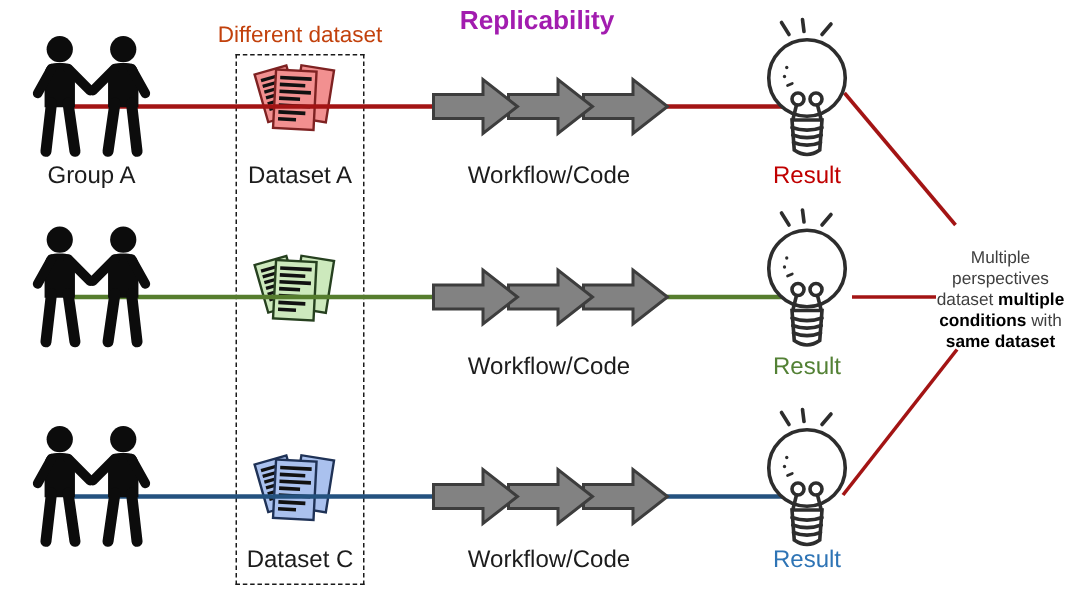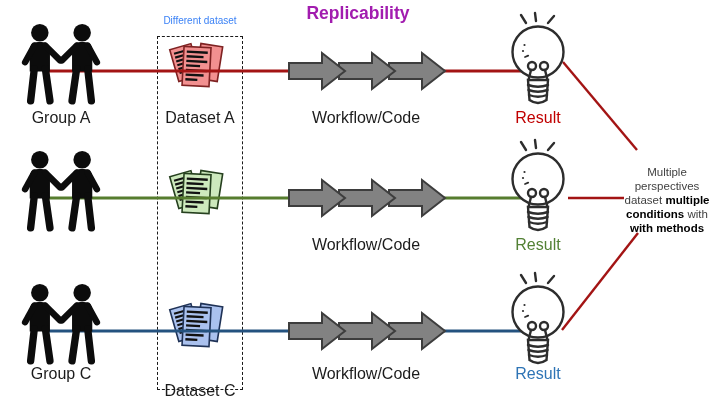--- a/index.html
+++ b/index.html
@@ -1,21 +1,21 @@
 <!DOCTYPE html>
 <html><head>
 <meta charset="utf-8">
 <style>
   html,body{margin:0;padding:0;background:#fff;}
   #stage{position:relative;width:720px;height:405px;background:#ffffff;overflow:hidden;
          font-family:"Liberation Sans", sans-serif;}
   .label{position:absolute;height:20px;text-align:center;font-size:16px;color:#1c1c1c;
          letter-spacing:0px;white-space:nowrap;}
   .title{position:absolute;text-align:center;font-size:17.5px;font-weight:700;color:#a21caf;}
-  .small-label{position:absolute;text-align:center;font-size:10px;color:#3b82f6;white-space:nowrap;}
+  .small-label{position:absolute;text-align:center;font-size:15px;color:#c2410c;white-space:nowrap;}
   .dashed-box{position:absolute;border:1.5px dashed #1a1a1a;box-sizing:border-box;background:transparent;}
   .note{position:absolute;left:610px;top:165px;width:114px;text-align:center;
         font-size:11.5px;line-height:14px;color:#3f3f3f;}
   .note span{white-space:pre;}
   .note b{color:#000;font-weight:700;white-space:pre;}
   svg.icon{position:absolute;overflow:visible;}
   svg.lines{position:absolute;left:0;top:0;pointer-events:none;}
 </style>
 </head>
 <body>
@@ -150,26 +150,25 @@
     </svg>
 
   <div class="label" style="left:11px;top:109px;width:100px;">Group A</div>
   <div class="label" style="left:150px;top:109px;width:100px;">Dataset A</div>
   <div class="label" style="left:296px;top:109px;width:140px;">Workflow/Code</div>
   <div class="label" style="left: 488px; top: 109px; width: 100px; color: rgb(192, 0, 0);">Result</div>
 
   <div class="label" style="left:296px;top:236px;width:140px;">Workflow/Code</div>
   <div class="label" style="left: 488px; top: 236px; width: 100px; color: rgb(83, 129, 53);">Result</div>
 
-  <div class="label" style="left:11px;top:365px;width:100px;">Group C</div>
-  <div class="label" style="left:150px;top:382px;width:100px;">Dataset C</div>
+  <div class="label" style="left:150px;top:365px;width:100px;">Dataset C</div>
   <div class="label" style="left:296px;top:365px;width:140px;">Workflow/Code</div>
   <div class="label" style="left: 488px; top: 365px; width: 100px; color: rgb(46, 116, 181);">Result</div>
 
   <div class="note">
     <div><span>Multiple</span></div>
     <div><span>perspectives</span></div>
     <div><span>dataset </span><b>multiple</b></div>
     <div><b>conditions</b><span> with</span></div>
-    <div><b>with methods</b></div>
+    <div><b>same dataset</b></div>
   </div>
 
 </div>
 
 </body></html>

